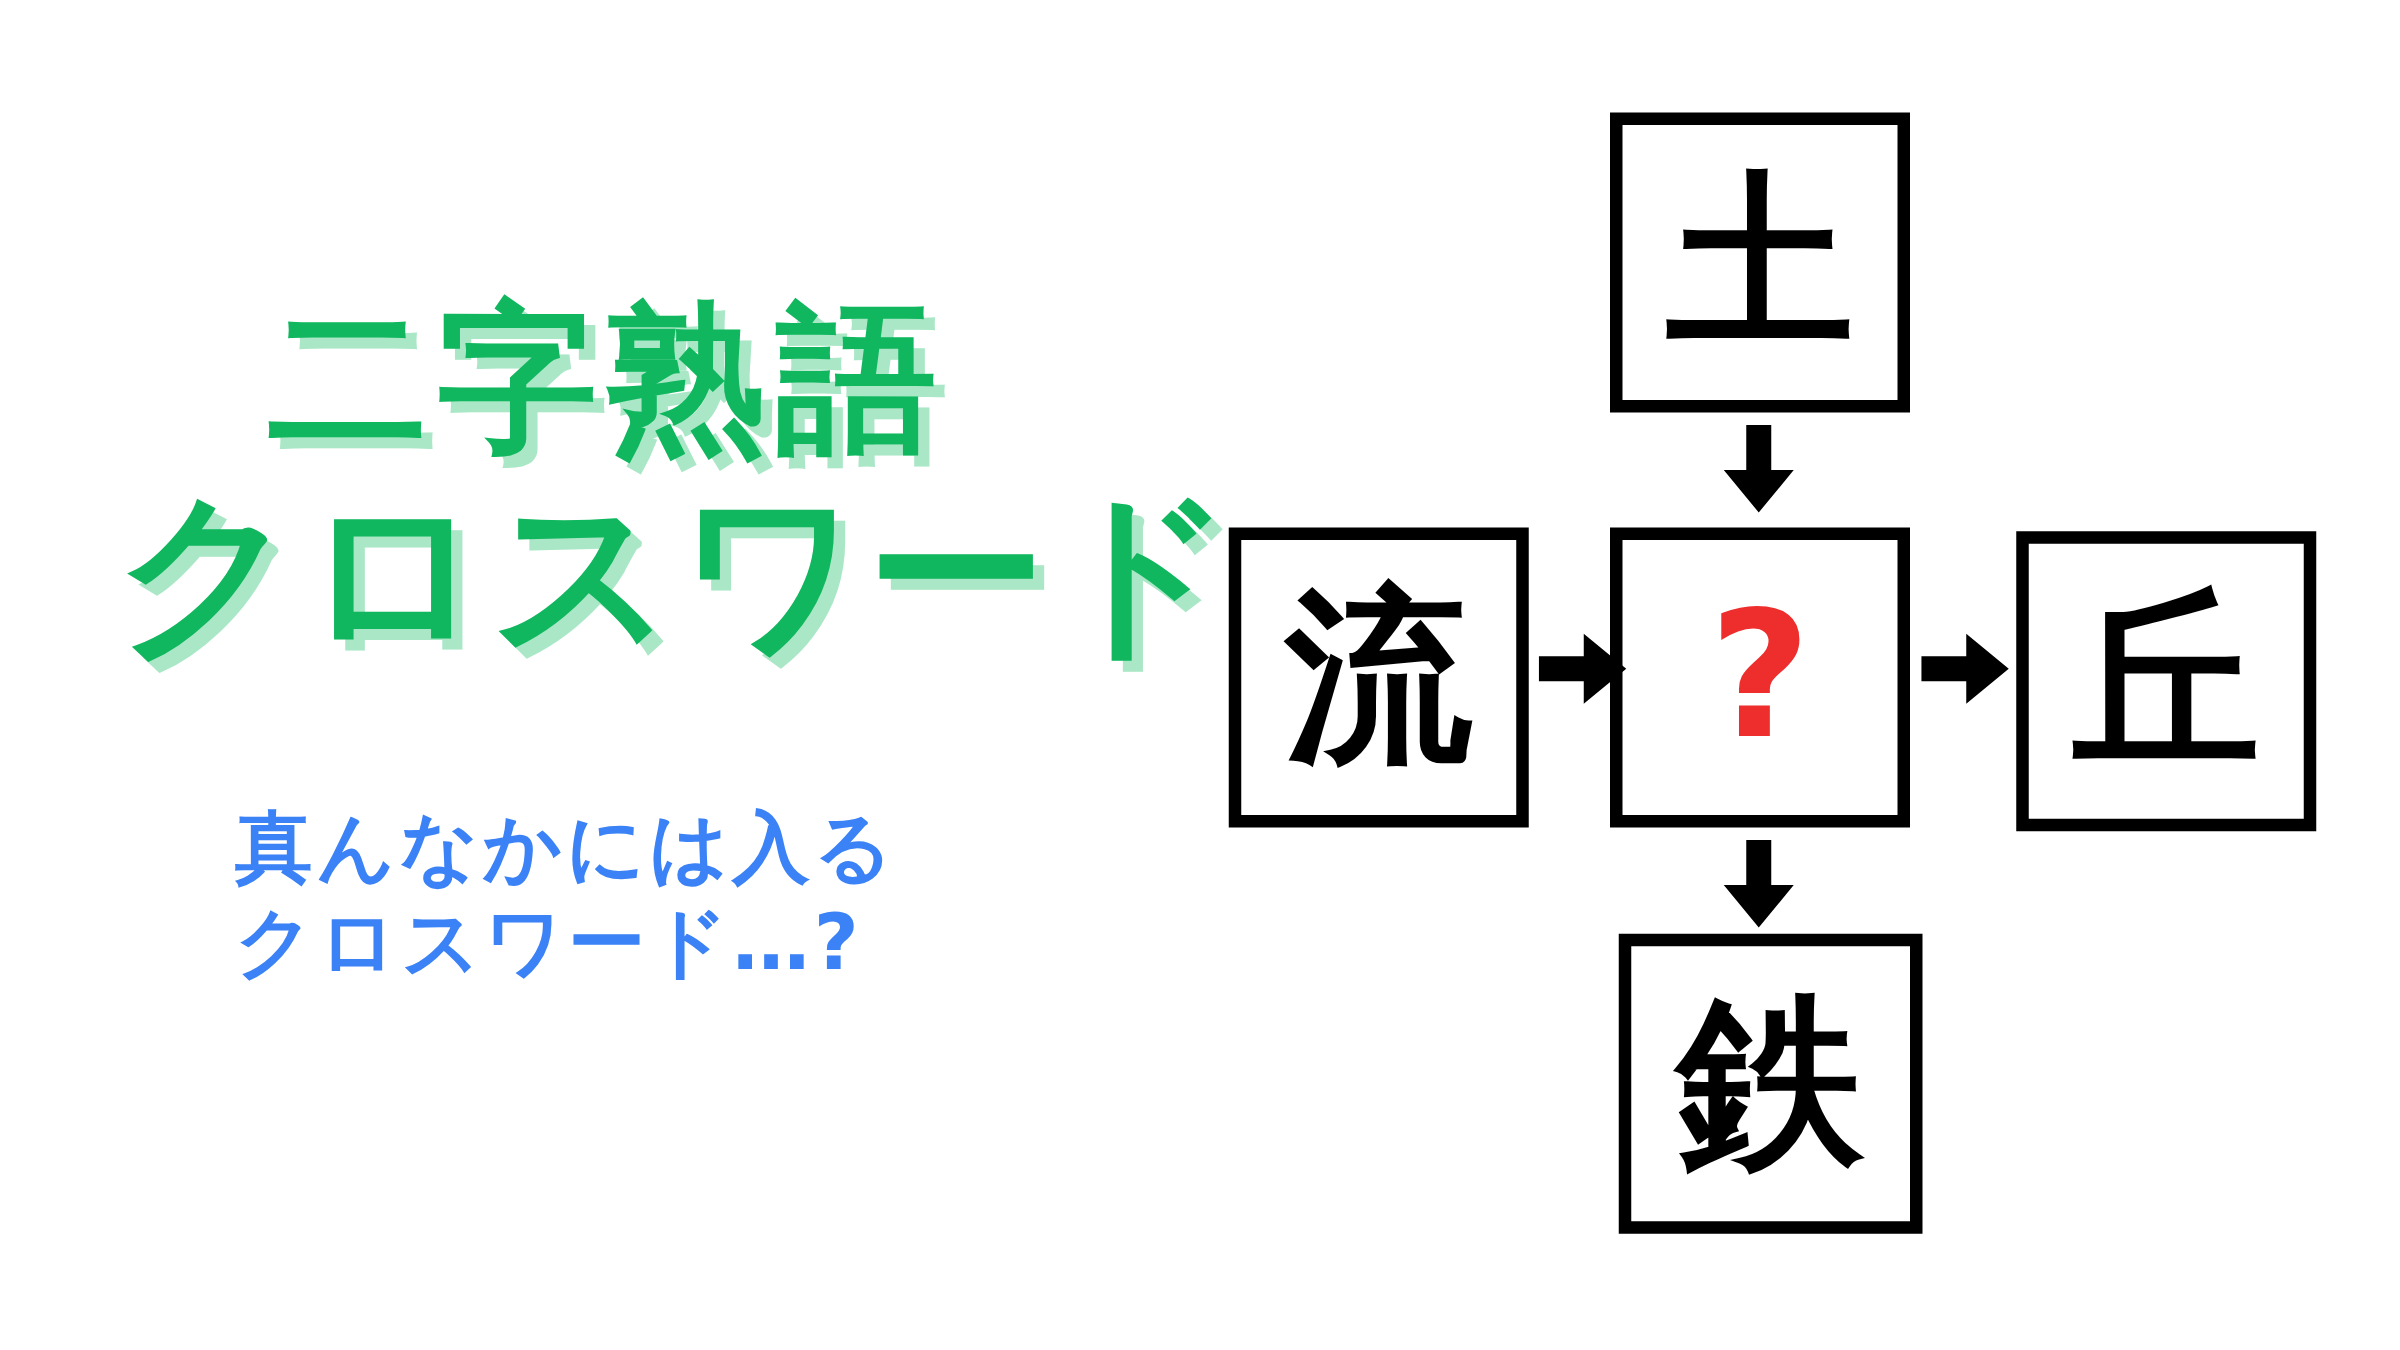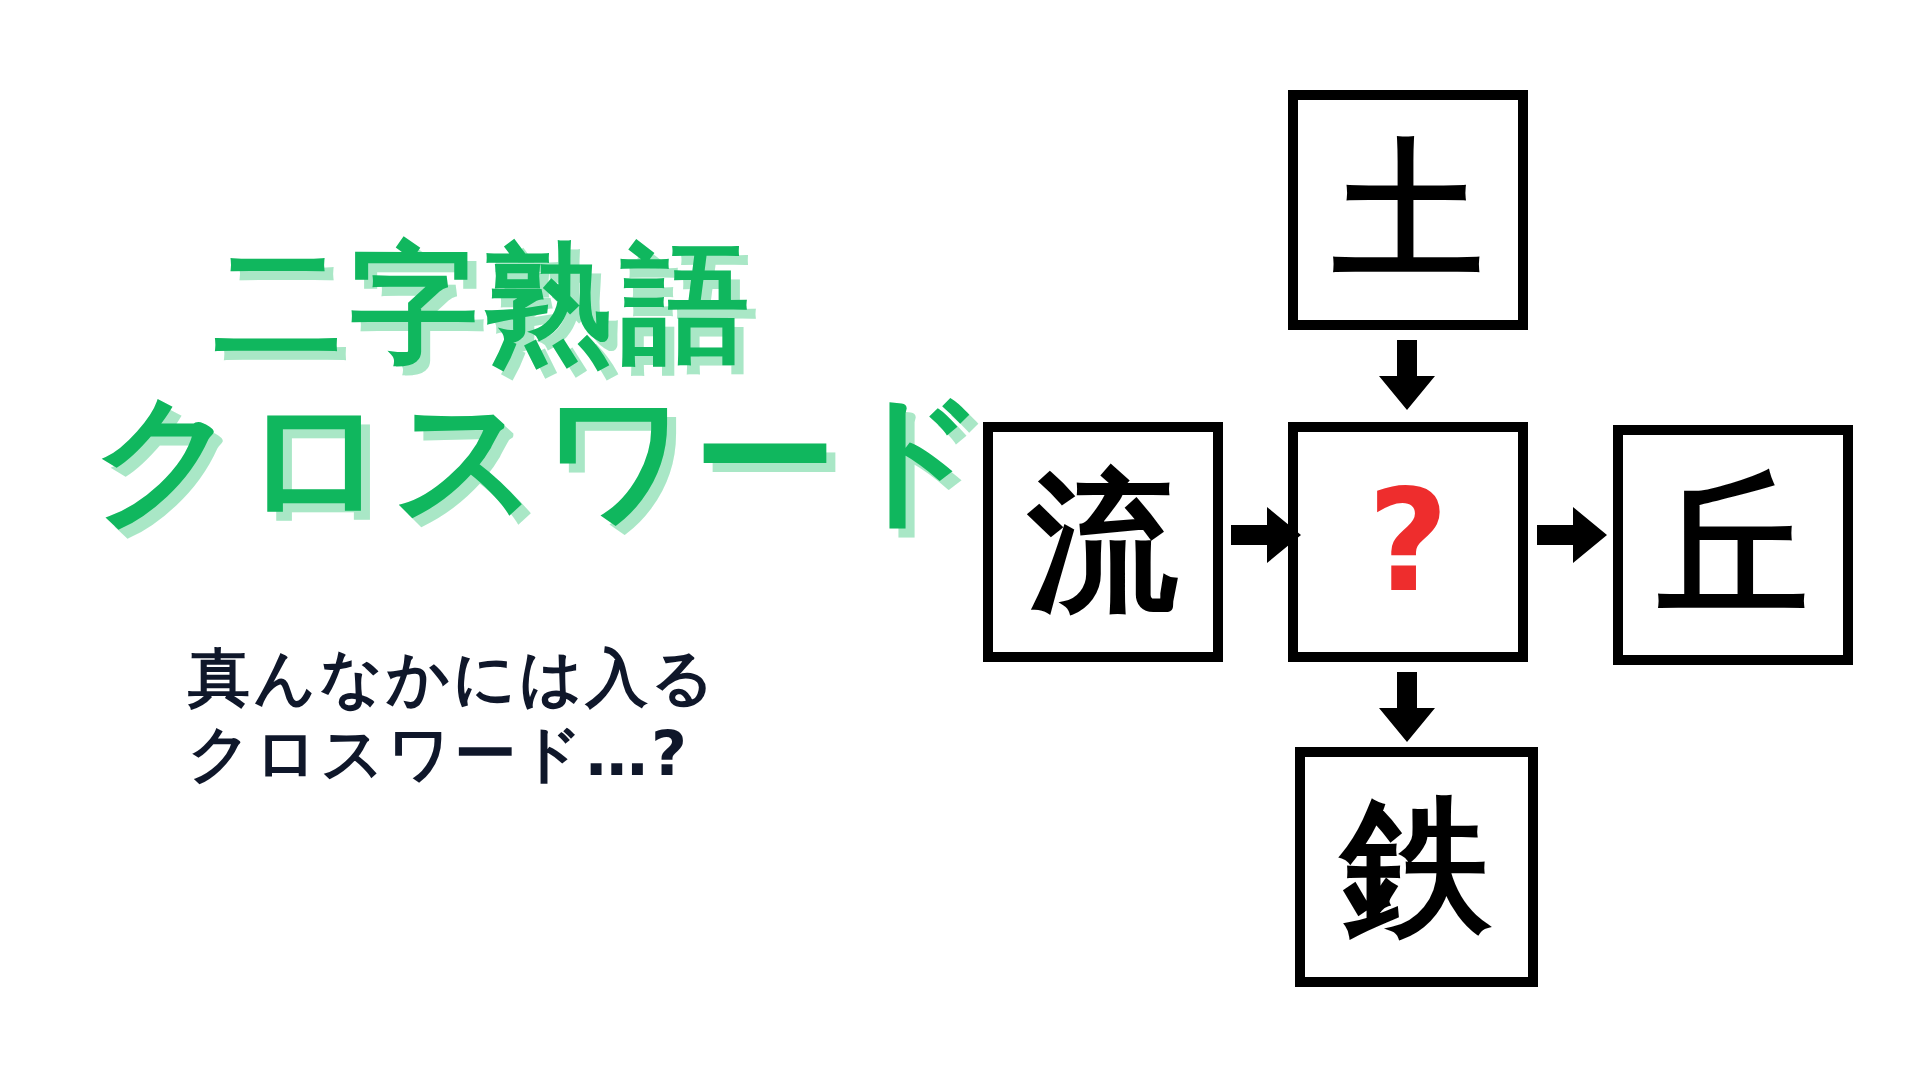--- a/index.html
+++ b/index.html
@@ -52,21 +52,21 @@
     top: 386px;
     font-size: 144px;
     letter-spacing: 0.02em;
     margin-left: 16px;
   }
 
   .subtitle {
     position: absolute;
     left: 188px;
     top: 640px;
-    color: #0f172a;
+    color: #3b82f6;
     font-weight: 700;
     font-size: 62px;
     line-height: 1.22;
     letter-spacing: 0.05em;
     white-space: nowrap;
     font-family: "DejaVu Sans", "Liberation Sans", sans-serif;
   }
   .subtitle span { display: block; }
 
   

